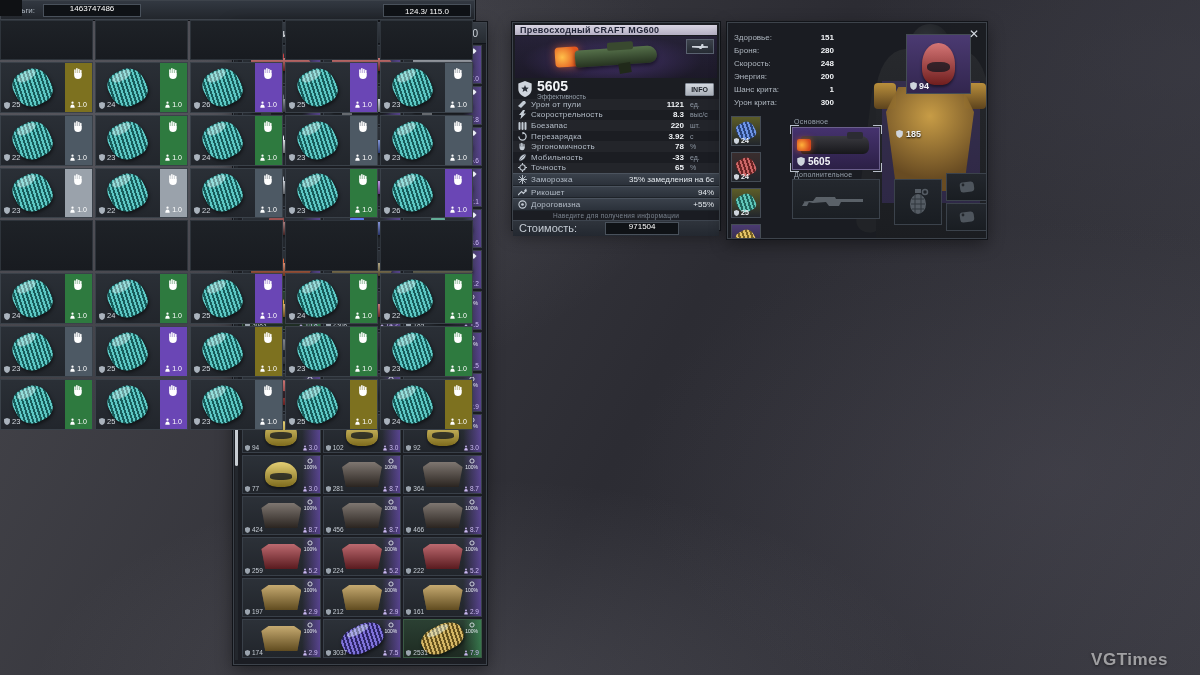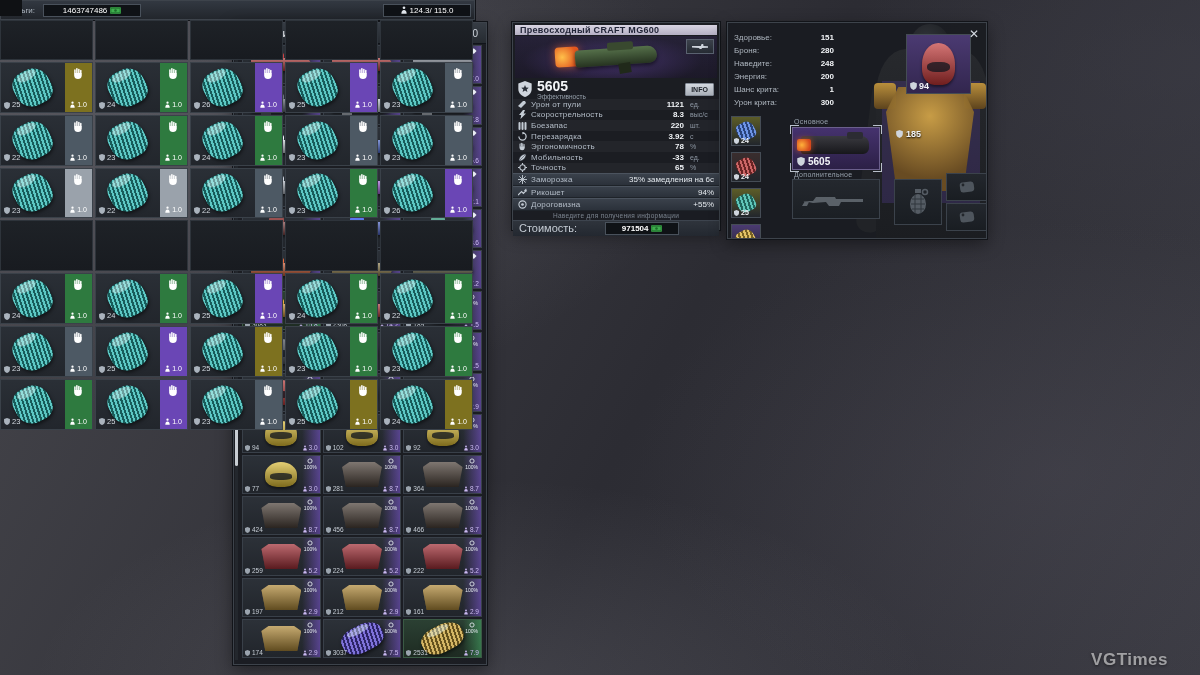--- a/index.html
+++ b/index.html
@@ -99,22 +99,22 @@
   .sr-label{color:#b4bdc8;flex:1;letter-spacing:.2px;}
   .sr-val{color:#f0f3f6;font-weight:bold;}
   .sr-unit{color:#8d97a3;width:24px;font-size:7px;padding-left:2px;}
   .statrow.sp{background:linear-gradient(180deg,#3a414b,#2b313a);border-top:1px solid #4b535e;border-bottom:1px solid #1e2329;}
   .statrow.sp .sr-val{color:#e4e9ee;font-weight:normal;}
   .hint{height:9px;flex:none;font-size:6.5px;color:#7c8590;display:flex;align-items:center;justify-content:center;letter-spacing:.3px;}
   .costrow{margin-top:auto;height:15px;flex:none;display:flex;align-items:center;padding:0 6px;gap:6px;
     background:linear-gradient(180deg,#2f343c,#232830);border-top:1px solid #3d444e;}
   .cost-label{font-size:11px;color:#c5ccd4;}
   .inset{background:#0f1216;border:1px solid #49515b;height:11px;display:flex;align-items:center;
-    gap:3px;padding:0 5px;font-size:8px;color:#fff;}
-  .cost-inset{margin-left:22px;min-width:62px;justify-content:center;font-weight:bold;}
+    gap:3px;padding:0 5px;font-size:8px;color:#fff;flex-direction:column;}
+  .cost-inset{margin-left:22px;min-width:62px;justify-content:center;}
 
   
   #cpanel{left:727px;top:22px;width:258px;height:215px;overflow:hidden;}
   .man-torso{position:absolute;left:148px;top:26px;width:112px;height:190px;
     background:linear-gradient(180deg,#27292d,#1b1d21);border-radius:30px 30px 0 0/46px 46px 0 0;}
   .man-head{position:absolute;left:182px;top:1px;width:40px;height:42px;border-radius:50%;
     background:radial-gradient(circle at 40% 35%,#303338,#16181c);}
   .man-arm{position:absolute;top:58px;width:26px;height:152px;background:#212327;border-radius:12px;}
   .equip-glow{position:absolute;left:154px;top:58px;width:98px;height:122px;background:rgba(95,65,160,.28);}
   .man-armor{position:absolute;left:158px;top:64px;width:88px;height:104px;opacity:.95;
@@ -1437,21 +1437,21 @@
     <div class="cstats">
       <div class="cstat">
           <span class="lab">Здоровье:</span>
           <span class="val">151</span>
         </div>
       <div class="cstat">
           <span class="lab">Броня:</span>
           <span class="val">280</span>
         </div>
       <div class="cstat">
-          <span class="lab">Наведите:</span>
+          <span class="lab">Скорость:</span>
           <span class="val">248</span>
         </div>
       <div class="cstat">
           <span class="lab">Энергия:</span>
           <span class="val">200</span>
         </div>
       <div class="cstat">
           <span class="lab">Шанс крита:</span>
           <span class="val">1</span>
         </div>

